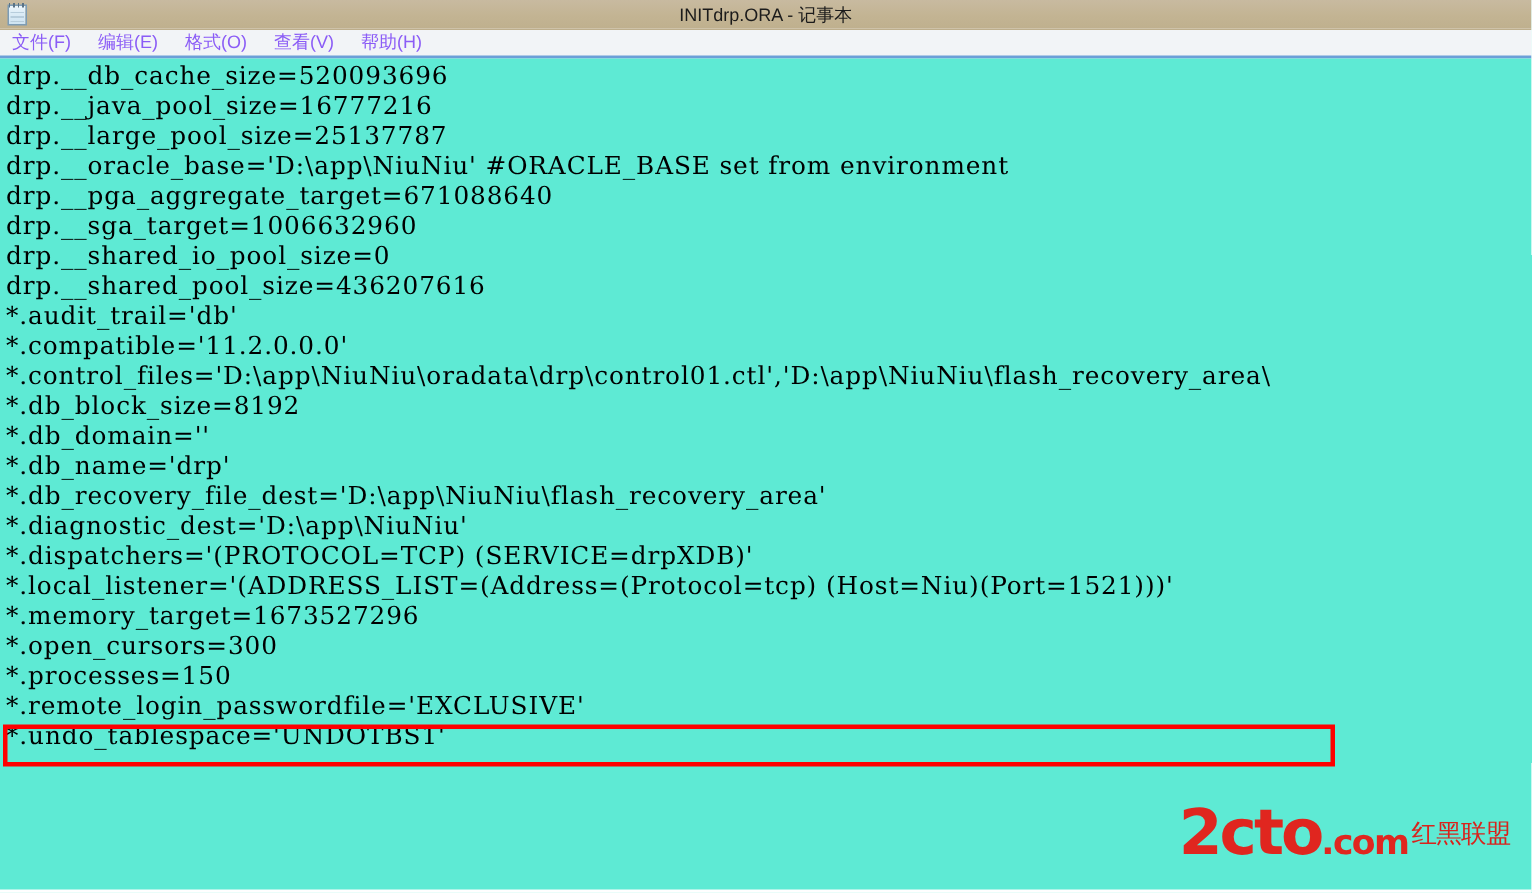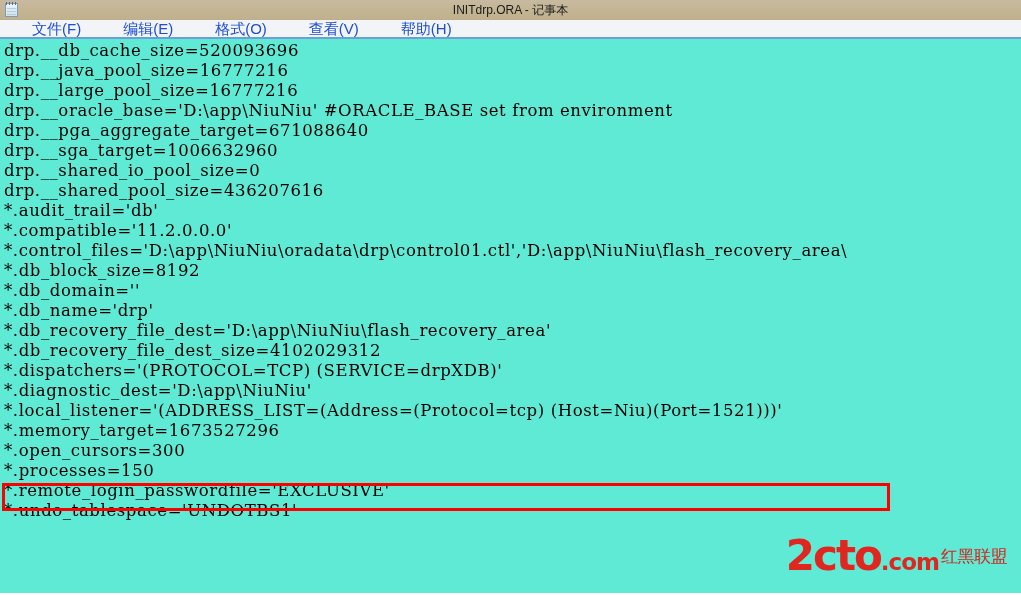--- a/index.html
+++ b/index.html
@@ -79,29 +79,28 @@
   .menubar {
     height: 19px;
     background: #f2f4f7;
     display: flex;
     align-items: center;
     padding-left: 6px;
     box-sizing: border-box;
     border-bottom: 2px solid #6c9fd8;
   }
   .menu-item {
-    font-size: 15px;
-    color: #1d4ed8;
+    font-size: 12px;
+    color: #8b5cf6;
     padding: 0 9px 0 2px;
     margin-right: 7px;
     line-height: 17px;
     white-space: nowrap;
     font-family: "Liberation Sans", sans-serif;
     cursor: default;
-    margin-left: 24px;
   }
 
   
   .textarea {
     position: relative;
     width: 1021px;
     height: 554px;
     background: #5eead4;
     overflow: hidden;
     padding: 2px 0 0 1px;
@@ -184,36 +183,35 @@
     <div class="menu-item">编辑(E)</div>
     <div class="menu-item">格式(O)</div>
     <div class="menu-item">查看(V)</div>
     <div class="menu-item">帮助(H)</div>
   </div>
 
   <div class="textarea">
     <div id="code-lines">
         <div class="code-line">drp.__db_cache_size=520093696</div>
         <div class="code-line">drp.__java_pool_size=16777216</div>
-        <div class="code-line">drp.__large_pool_size=16777216</div>
+        <div class="code-line">drp.__large_pool_size=25137787</div>
         <div class="code-line">drp.__oracle_base='D:\app\NiuNiu' #ORACLE_BASE set from environment</div>
         <div class="code-line">drp.__pga_aggregate_target=671088640</div>
         <div class="code-line">drp.__sga_target=1006632960</div>
         <div class="code-line">drp.__shared_io_pool_size=0</div>
         <div class="code-line">drp.__shared_pool_size=436207616</div>
         <div class="code-line">*.audit_trail='db'</div>
         <div class="code-line">*.compatible='11.2.0.0.0'</div>
         <div class="code-line">*.control_files='D:\app\NiuNiu\oradata\drp\control01.ctl','D:\app\NiuNiu\flash_recovery_area\</div>
         <div class="code-line">*.db_block_size=8192</div>
         <div class="code-line">*.db_domain=''</div>
         <div class="code-line">*.db_name='drp'</div>
         <div class="code-line">*.db_recovery_file_dest='D:\app\NiuNiu\flash_recovery_area'</div>
-        <div class="code-line">*.db_recovery_file_dest_size=4102029312</div>
+        <div class="code-line">*.diagnostic_dest='D:\app\NiuNiu'</div>
         <div class="code-line">*.dispatchers='(PROTOCOL=TCP) (SERVICE=drpXDB)'</div>
-        <div class="code-line">*.diagnostic_dest='D:\app\NiuNiu'</div>
         <div class="code-line">*.local_listener='(ADDRESS_LIST=(Address=(Protocol=tcp) (Host=Niu)(Port=1521)))'</div>
         <div class="code-line">*.memory_target=1673527296</div>
         <div class="code-line">*.open_cursors=300</div>
         <div class="code-line">*.processes=150</div>
         <div class="code-line">*.remote_login_passwordfile='EXCLUSIVE'</div>
         <div class="code-line">*.undo_tablespace='UNDOTBS1'</div>
       </div>
 
     <div class="highlight-box"></div>
 

